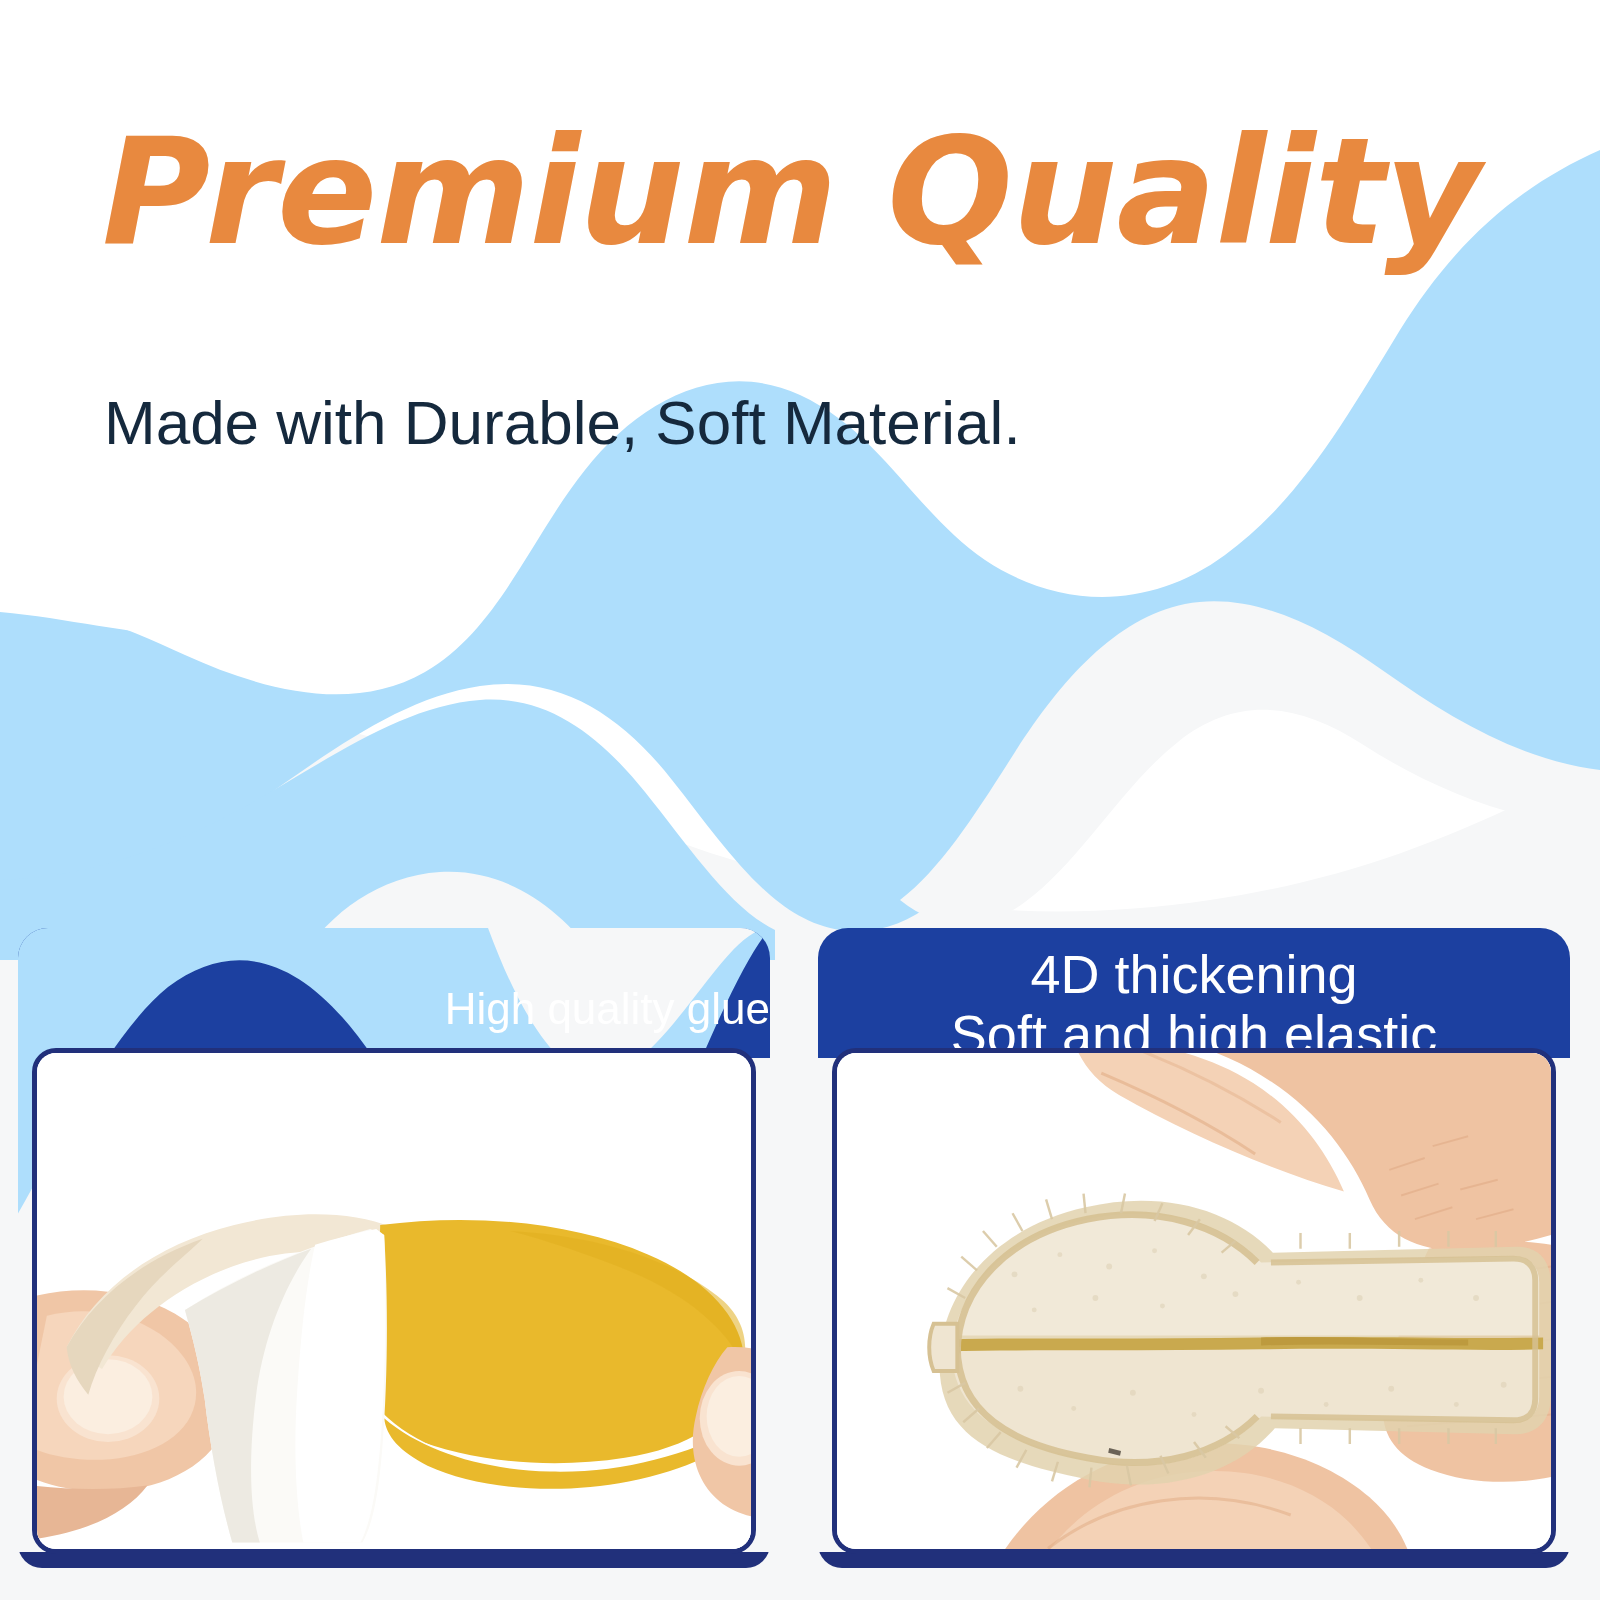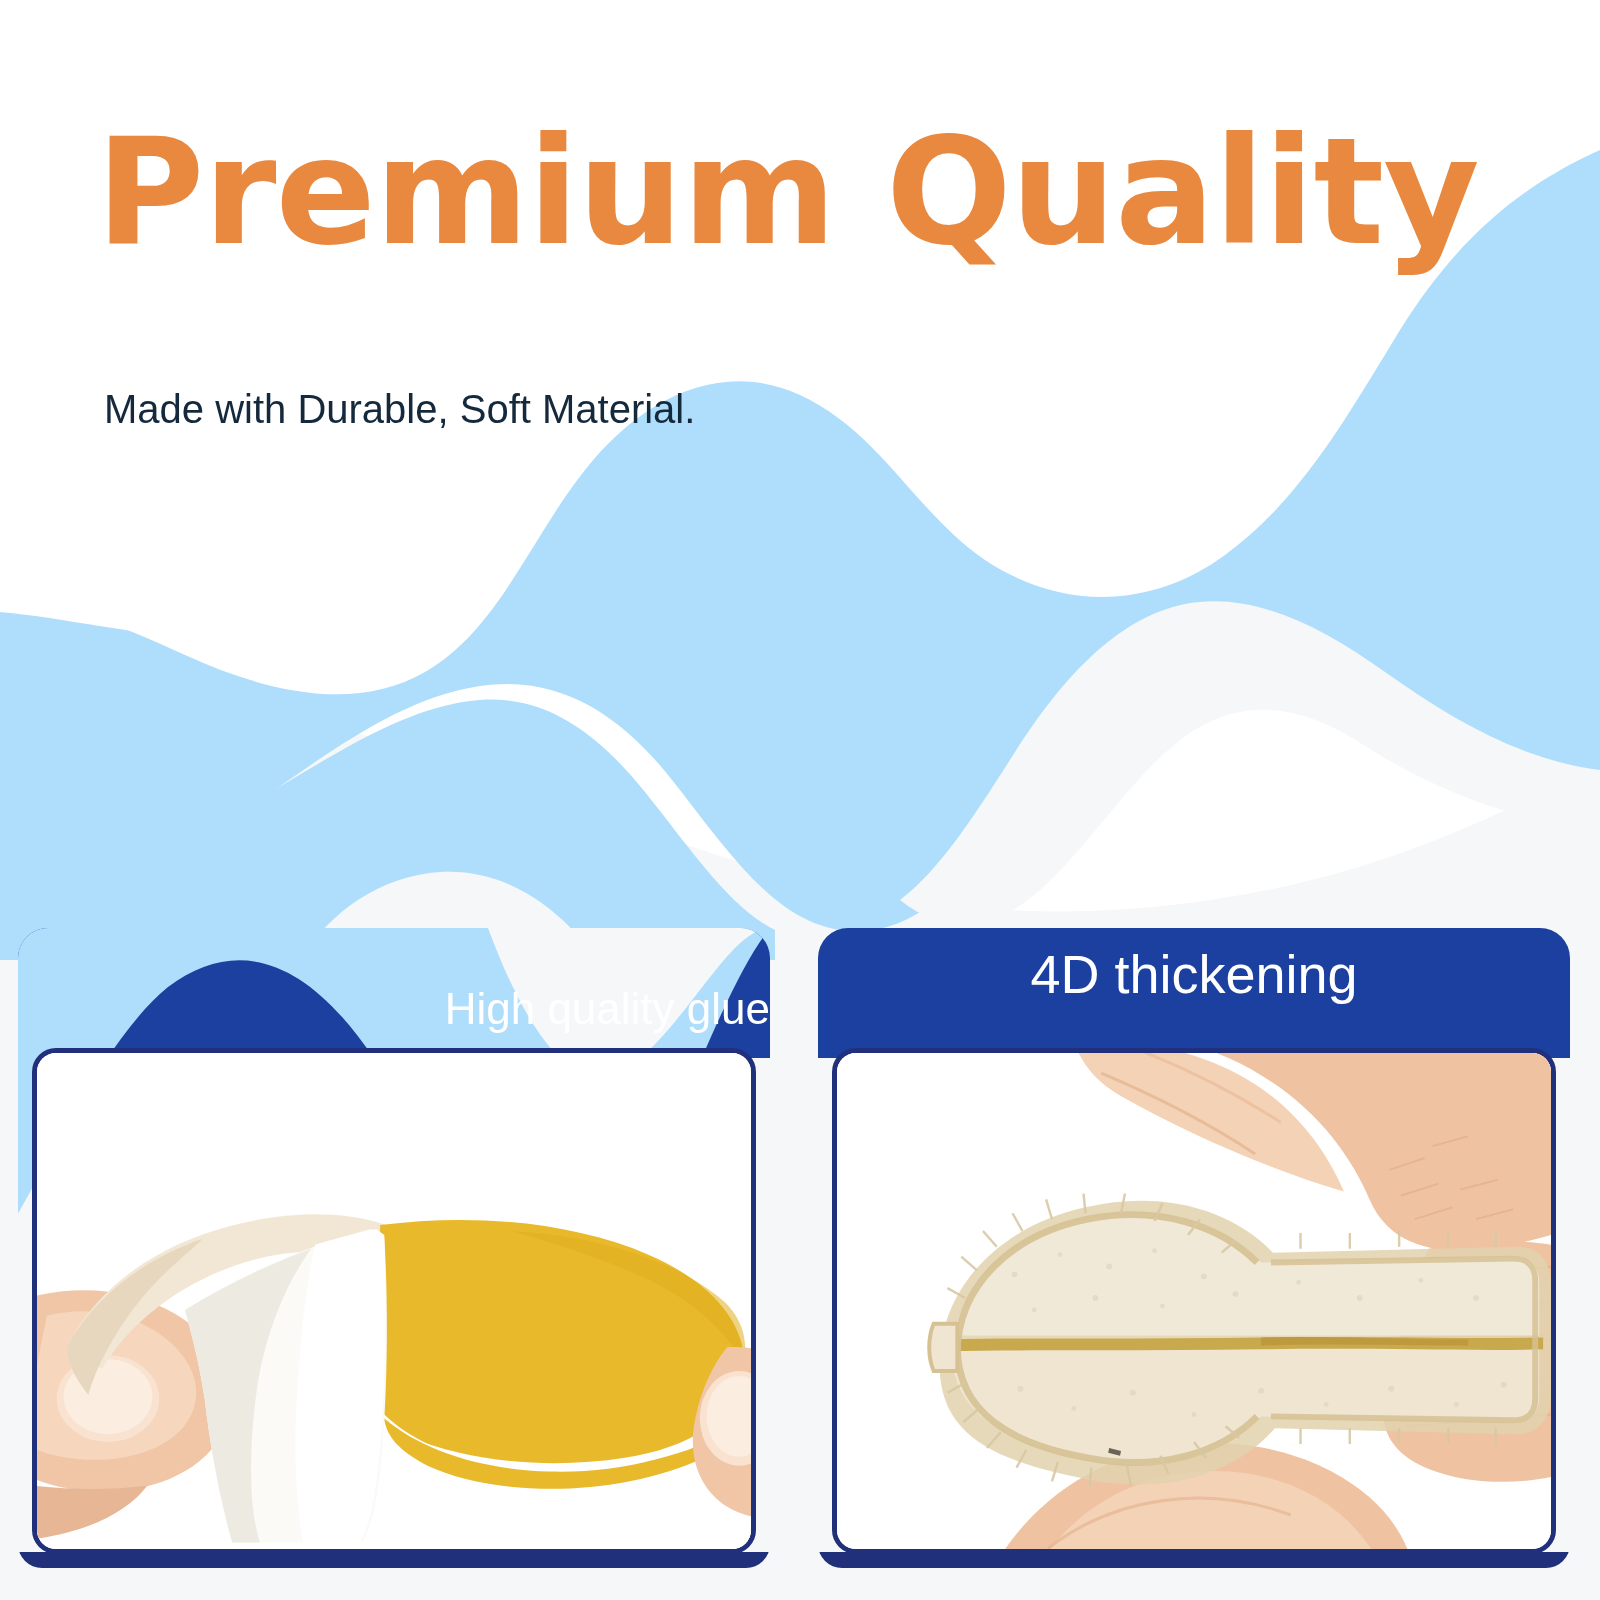--- a/index.html
+++ b/index.html
@@ -22,34 +22,36 @@
     position:absolute;
     left:96px; top:118px;
     z-index:5;
     width:1420px;
   }
   #headline-title {
     font-family:"DejaVu Sans", sans-serif;
     font-size:148px;
     line-height:1.0;
     font-weight:700;
+    font-style:italic;
     letter-spacing:-1px;
     color:#E8893F;
     white-space:nowrap;
+    margin-left:6px;
   }
 
   #subhead-block {
     position:absolute;
     left:104px; top:385px;
     z-index:5;
     width:1350px;
   }
   .subhead-line {
     font-family:"Liberation Sans", sans-serif;
-    font-size:40px;
+    font-size:62px;
     line-height:1.24;
     font-weight:400;
     color:#15293D;
     white-space:nowrap;
   }
 
   
   #cards-row {
     position:absolute;
     left:0; top:928px;
@@ -259,20 +261,21 @@
 
     <div class="card-bottom-rail"></div>
   </div>
 
   <div class="product-card" id="card-right">
 
     <div class="card-header"></div>
 
     <div class="card-header-text">
       <div>4D thickening</div>
+      <div>Soft and high elastic</div>
     </div>
 
     <div class="card-photo">
       <svg viewBox="0 0 724 506" preserveAspectRatio="xMidYMid slice">
         <rect x="0" y="0" width="724" height="506" fill="#FFFFFF"></rect>
 
         <g>
           <path fill="#EFC3A2" d="M208,-20 C280,-30 370,-14 430,24 C486,58 520,104 540,150
                    C566,210 636,212 724,186 L724,-40 Z"></path>
           <path fill="#F4D2B6" d="M240,-10 C300,-16 372,0 422,32 C466,60 496,100 514,142

